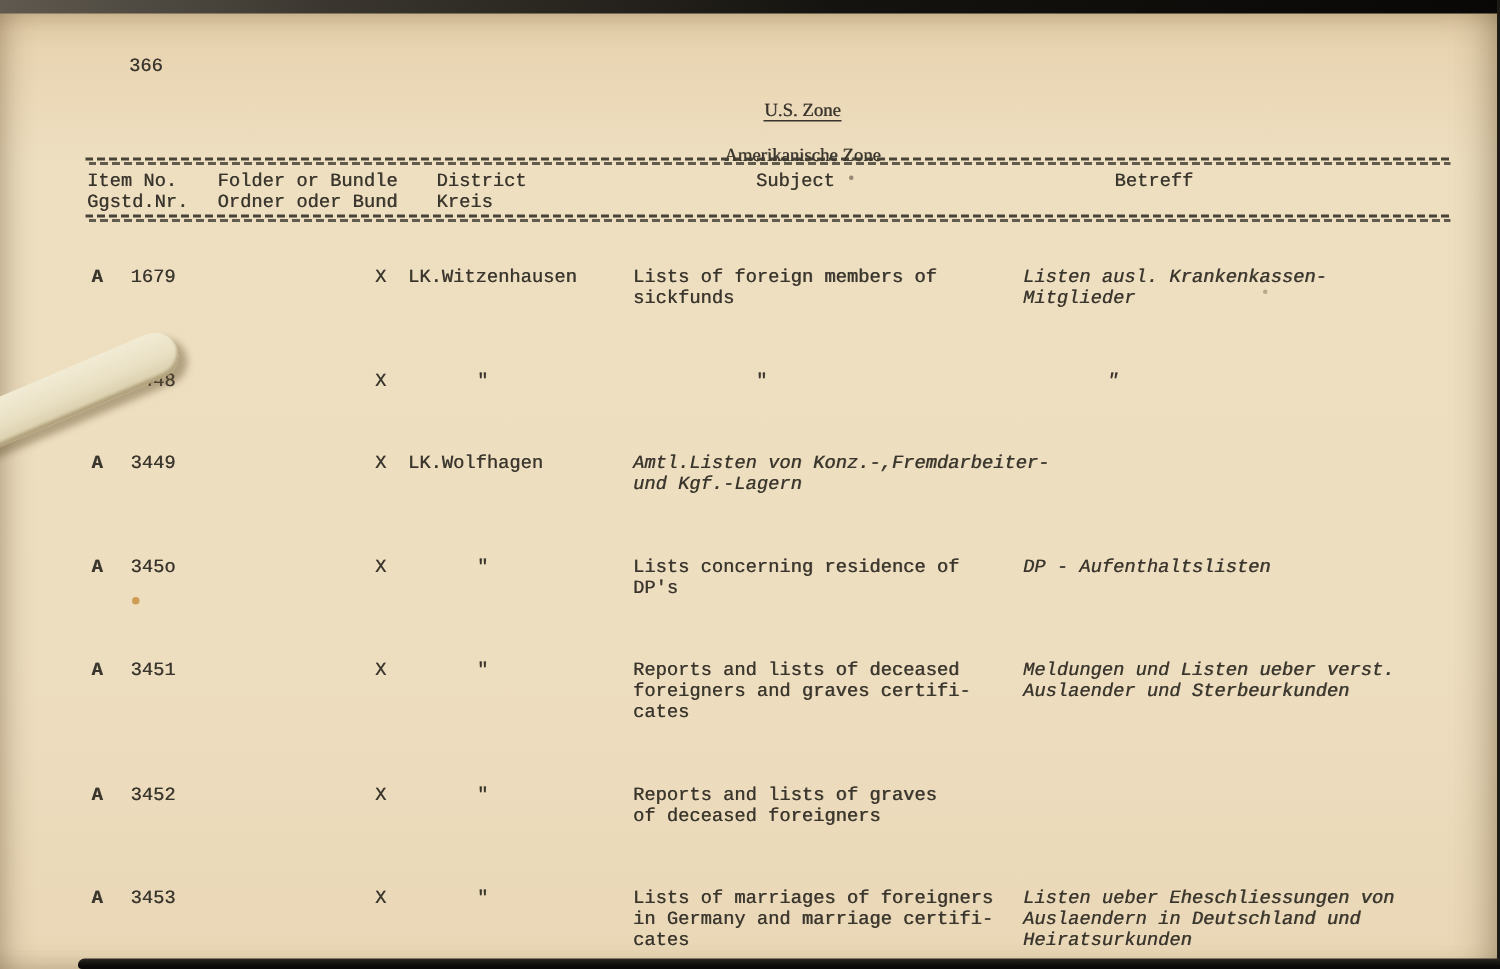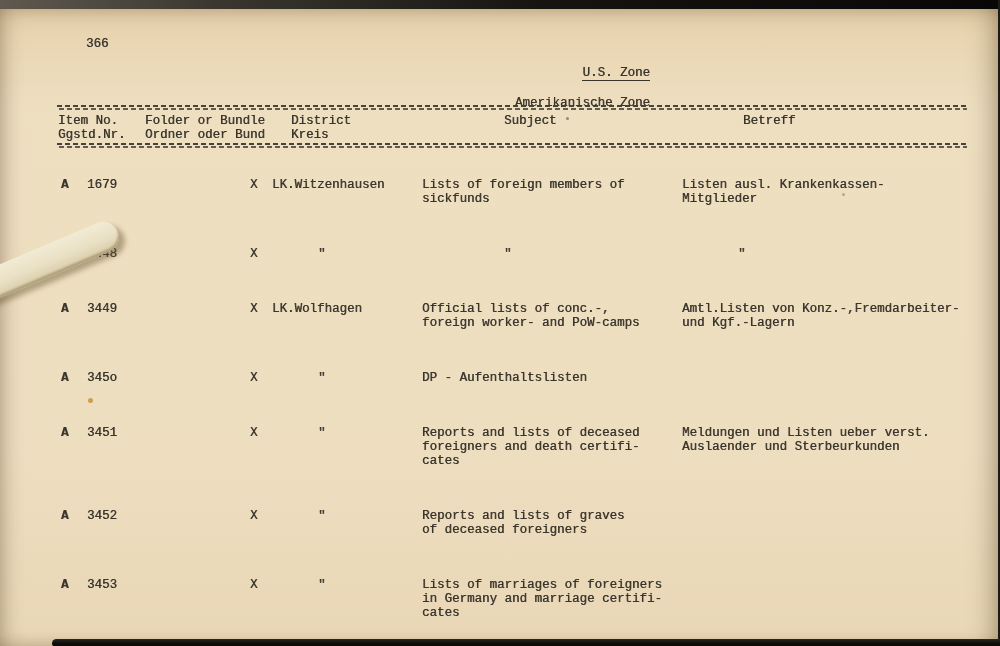--- a/index.html
+++ b/index.html
@@ -54,21 +54,21 @@
   .speck.s2{left:566px;top:110px;width:3px;height:3px;background:#6f6454;opacity:.7;}
   .speck.s3{left:842px;top:186px;width:3px;height:3px;background:#8d7c5f;opacity:.55;}
 
   
   .tw{
     font-size:12.5px;line-height:14px;color:#39352c;
     text-shadow:.4px 0 0 rgba(57,53,44,.75);
     white-space:pre-line;
   }
   .page-number{position:absolute;left:86px;top:30px;}
-  .zone-titles{position:absolute;left:420px;top:44px;width:230px;text-align:right;line-height:15px;}
+  .zone-titles{position:absolute;left:420px;top:44px;width:230px;text-align:center;line-height:15px;font-family:Liberation Serif, serif;}
   .zone-titles .u{border-bottom:1.4px solid #39352c;padding-bottom:0px;}
 
   
   .dashrule{
     position:absolute;left:57px;width:910px;height:6px;z-index:2;
   }
   .dashrule i{
     position:absolute;left:0;right:0;height:2px;display:block;
     background:repeating-linear-gradient(90deg,#3f3b31 0 5px,rgba(0,0,0,0) 5px 8px);
   }
@@ -87,21 +87,21 @@
   .h-betreff{left:686px;}
 
   
   .tbody{position:absolute;left:57px;top:157px;width:912px;z-index:2;}
   .trow{display:flex;align-items:flex-start;margin-bottom:13px;}
   .c-a{width:30px;padding-left:4px;box-sizing:border-box;font-weight:bold;}
   .c-no{width:163px;}
   .c-x{width:22px;}
   .c-district{width:150px;box-sizing:border-box;}
   .c-subject{width:260px;box-sizing:border-box;}
-  .c-betreff{flex:1;box-sizing:border-box;}
+  .c-betreff{flex:1;box-sizing:border-box;font-style:italic;}
   .c-district.ditto{padding-left:46px;}
   .c-subject.ditto{padding-left:82px;}
   .c-betreff.ditto{padding-left:56px;}
 </style>
 </head>
 <body>
 
 <div class="stage">
 
   <div class="paper">
@@ -150,41 +150,41 @@
     <span class="c-district ditto">"</span>
     <span class="c-subject ditto">"</span>
     <span class="c-betreff ditto">"</span>
   </div>
 
   <div class="trow">
     <span class="c-a">A</span>
     <span class="c-no">3449</span>
     <span class="c-x">X</span>
     <span class="c-district">LK.Wolfhagen</span>
-    <span class="c-subject">Official lists of conc.-,
-foreign worker- and PoW-camps</span>
     <span class="c-betreff">Amtl.Listen von Konz.-,Fremdarbeiter-
 und Kgf.-Lagern</span>
   </div>
 
   <div class="trow">
     <span class="c-a">A</span>
     <span class="c-no">345o</span>
     <span class="c-x">X</span>
     <span class="c-district ditto">"</span>
+    <span class="c-subject">Lists concerning residence of
+DP's</span>
     <span class="c-betreff">DP - Aufenthaltslisten</span>
   </div>
 
   <div class="trow">
     <span class="c-a">A</span>
     <span class="c-no">3451</span>
     <span class="c-x">X</span>
     <span class="c-district ditto">"</span>
     <span class="c-subject">Reports and lists of deceased
-foreigners and death certifi-
+foreigners and graves certifi-
 cates</span>
     <span class="c-betreff">Meldungen und Listen ueber verst.
 Auslaender und Sterbeurkunden</span>
   </div>
 
   <div class="trow">
     <span class="c-a">A</span>
     <span class="c-no">3452</span>
     <span class="c-x">X</span>
     <span class="c-district ditto">"</span>
@@ -193,20 +193,23 @@
   </div>
 
   <div class="trow">
     <span class="c-a">A</span>
     <span class="c-no">3453</span>
     <span class="c-x">X</span>
     <span class="c-district ditto">"</span>
     <span class="c-subject">Lists of marriages of foreigners
 in Germany and marriage certifi-
 cates</span>
+    <span class="c-betreff">Listen ueber Eheschliessungen von
+Auslaendern in Deutschland und
+Heiratsurkunden</span>
   </div>
 
   
 
   
 
   
 </div>
 
     <div class="speck s1"></div>

